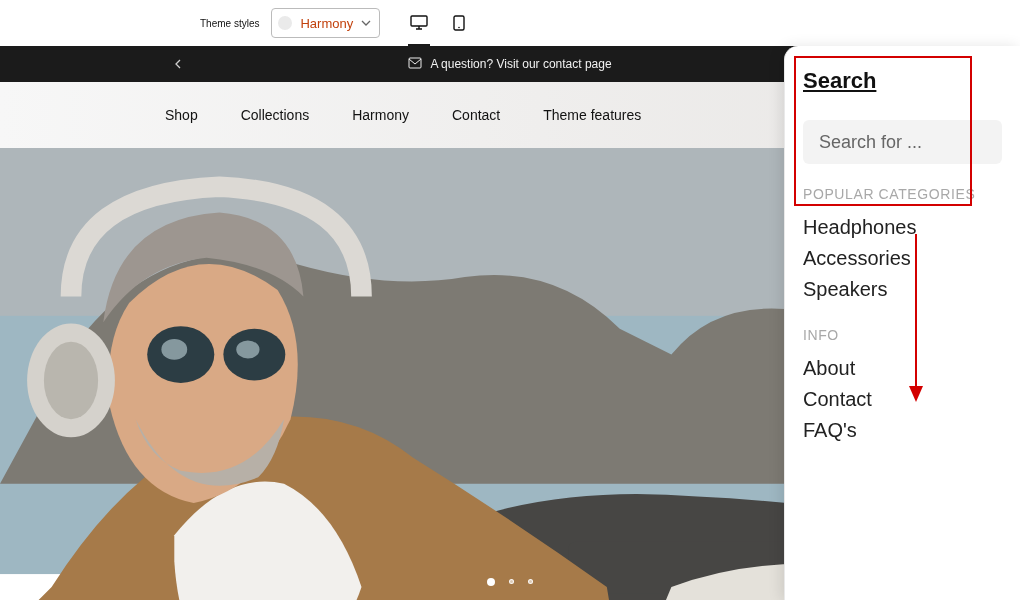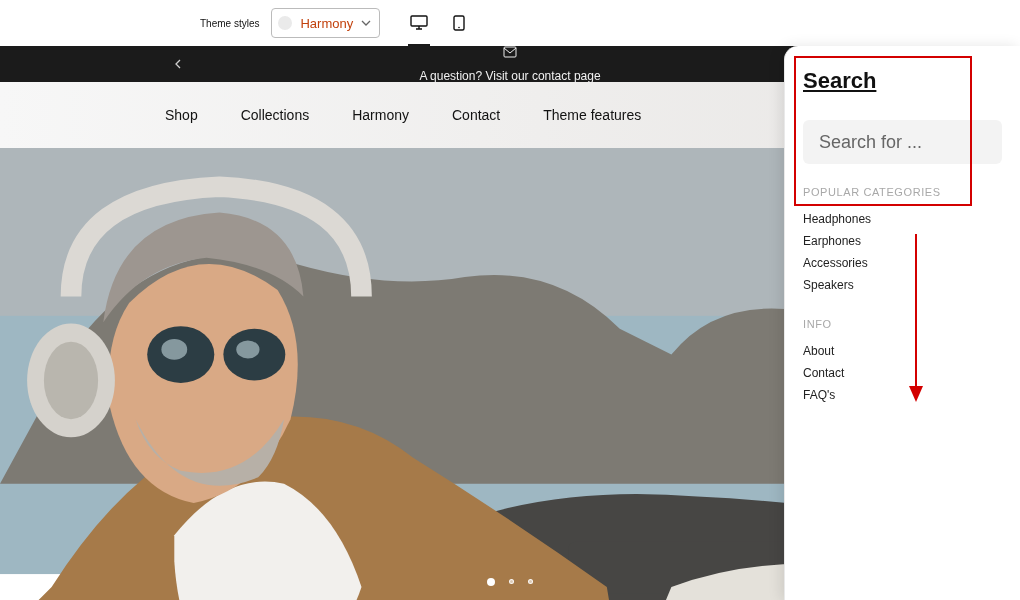--- a/index.html
+++ b/index.html
@@ -13,21 +13,21 @@
 .style-name { font-size: 13px; color: #c2410c; flex: 1; }
 .device-icons { display: flex; align-items: center; gap: 18px; margin-left: 16px; }
 .device-btn { display: flex; align-items: center; justify-content: center; width: 22px; height: 30px; cursor: pointer; position: relative; }
 .device-btn.active::after { content: ""; position: absolute; left: 0; right: 0; bottom: -8px; height: 2px; background: #1a1a1a; }
 
 
 .preview { position: absolute; top: 46px; left: 0; right: 0; bottom: 0; overflow: hidden; }
 
 
 .announce { height: 36px; background: #1b1b1b; color: #f1f1f1; display: flex; align-items: center; justify-content: space-between; padding: 0 170px; font-size: 12px; }
-.announce-center { display: flex; align-items: center; gap: 8px; flex-direction: column; }
+.announce-center { display: flex; align-items: center; gap: 8px; }
 .arrow-btn { display: flex; align-items: center; justify-content: center; width: 18px; height: 18px; cursor: pointer; opacity: 0.85; }
 
 
 .navbar { height: 66px; background: linear-gradient(to right, #f7f7f7, #e8e6e4); display: flex; align-items: center; padding-left: 165px; gap: 43px; }
 .nav-item { font-size: 14px; color: #121212; cursor: pointer; }
 
 
 .hero { position: relative; height: calc(100% - 102px); overflow: hidden; }
 .hero-bg { position: absolute; inset: 0; }
 .hero-text { position: absolute; left: 0; bottom: 60px; color: #fff; font-weight: 700; }
@@ -35,23 +35,23 @@
 .hero-dots { position: absolute; left: 50%; bottom: 14px; transform: translateX(-50%); display: flex; gap: 14px; }
 .hero-dot { width: 5px; height: 5px; border-radius: 50%; background: rgba(255,255,255,0.6); border: 1px solid rgba(255,255,255,0.9); cursor: pointer; }
 .hero-dot.active { background: #fff; width: 8px; height: 8px; margin-top: -1px; }
 
 
 .search-panel { position: absolute; top: 46px; right: 0; width: 236px; bottom: 0; background: #fff; border-left: 1px solid #e9e9e9; box-shadow: -3px 0 14px rgba(0,0,0,0.1); border-top-left-radius: 14px; padding: 22px 18px 0 18px; }
 .search-title { font-size: 22px; font-weight: 700; color: #111; margin-bottom: 26px; text-decoration: underline; }
 .search-input-wrap { background: #f3f3f3; border-radius: 6px; height: 44px; display: flex; align-items: center; padding: 0 16px; margin-bottom: 22px; }
 .search-input { border: none; background: transparent; outline: none; font-size: 18px; color: #333; width: 100%; }
 .search-input::placeholder { color: #666; }
-.panel-section-label { font-size: 11px; letter-spacing: 0.6px; color: #a8a8a8; text-transform: uppercase; margin-bottom: 14px; }
+.panel-section-label { font-size: 14px; letter-spacing: 0.6px; color: #a8a8a8; text-transform: uppercase; margin-bottom: 14px; }
 .panel-list { display: flex; flex-direction: column; gap: 8px; margin-bottom: 26px; }
-.panel-item { font-size: 12px; color: #222; cursor: pointer; }
+.panel-item { font-size: 20px; color: #222; cursor: pointer; }
 
 
 .anno-box { position: absolute; border: 2px solid #d30000; pointer-events: none; }
 .anno-arrow { position: absolute; pointer-events: none; }
 
 
 .scene-sky { fill: #aeb6ba; }
 .scene-sea { fill: #9eb7c2; }
 .scene-rock { fill: #7d7a73; }
 .scene-face { fill: #d9a985; }
@@ -164,21 +164,20 @@
 </div>
 
 <div class="search-panel">
   <div class="search-title">Search</div>
   <div class="search-input-wrap">
     <input class="search-input" type="text" placeholder="Search for ..." style="">
   </div>
   <div class="panel-section-label">POPULAR CATEGORIES</div>
   <div class="panel-list">
     <span class="panel-item">Headphones</span>
-    <span class="panel-item">Earphones</span>
     <span class="panel-item">Accessories</span>
     <span class="panel-item">Speakers</span>
   </div>
   <div class="panel-section-label">INFO</div>
   <div class="panel-list">
     <span class="panel-item">About</span>
     <span class="panel-item">Contact</span>
     <span class="panel-item">FAQ's</span>
   </div>
 </div>

